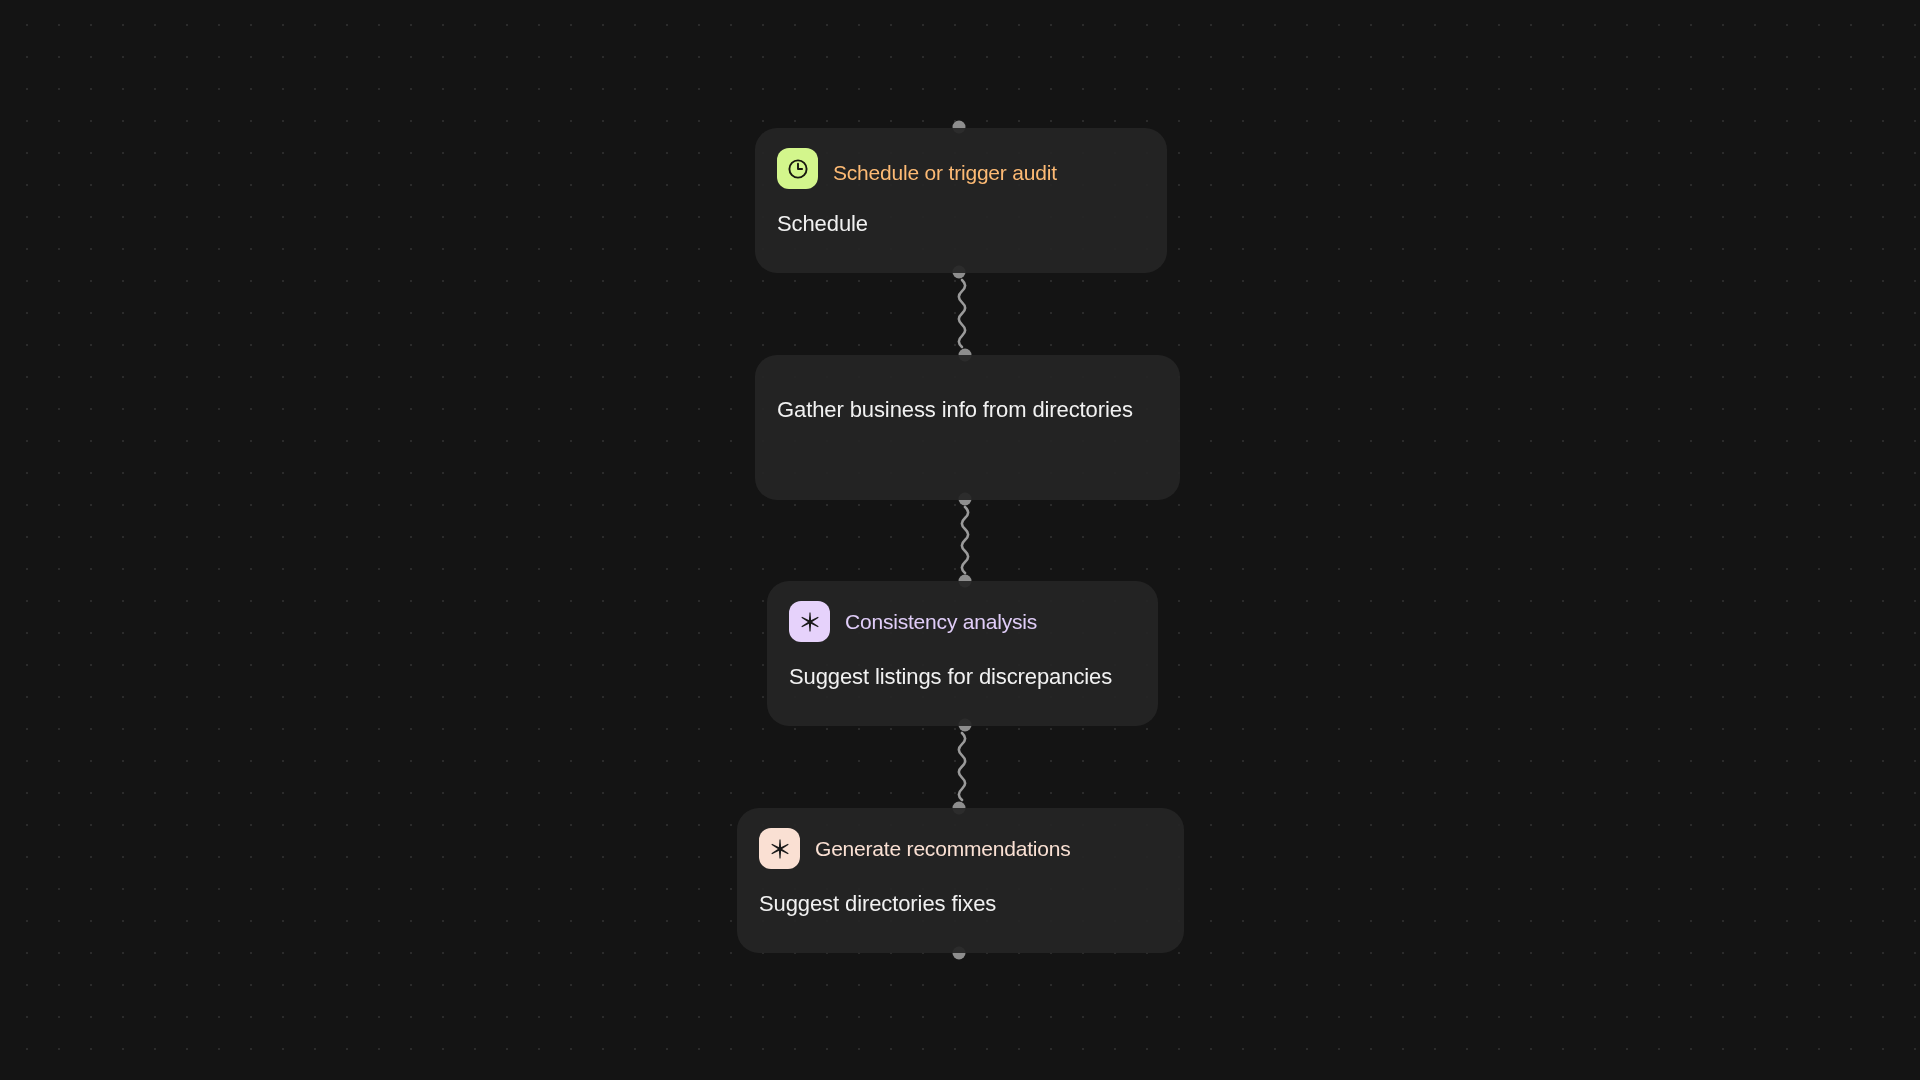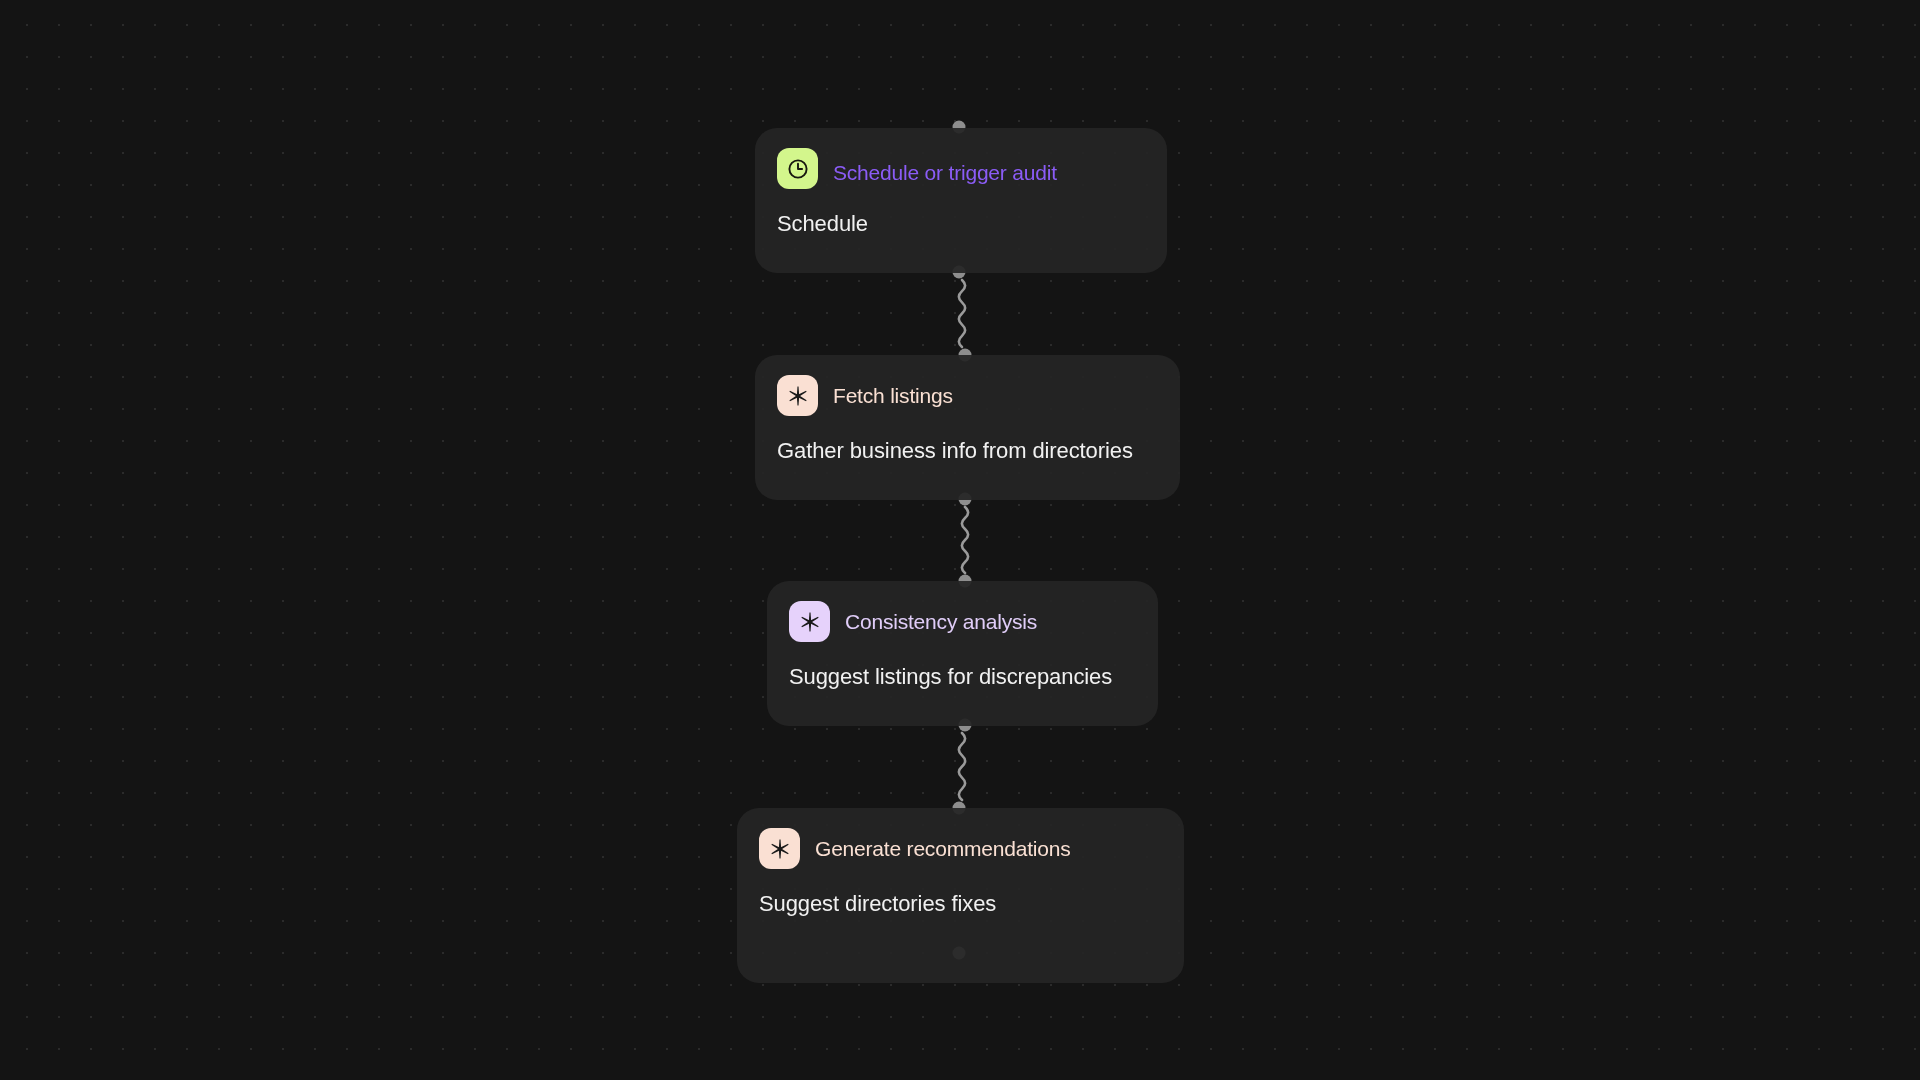--- a/index.html
+++ b/index.html
@@ -115,59 +115,45 @@
 
   <div id="nodes">
       <div class="node" style="left: 755px; top: 128px; width: 412px; height: 145px; background: rgba(37, 37, 37, 0.93);">
         <div class="node-head">
           <div class="node-icon" style="background: rgb(211, 246, 140);">
             <svg class="clock-svg" width="24" height="24" viewBox="0 0 24 24">
               <circle cx="12" cy="12" r="8.6" fill="none" stroke="#17170f" stroke-width="1.9"></circle>
               <path d="M12 6.8 V12 H16.1" fill="none" stroke="#17170f" stroke-width="1.9" stroke-linecap="round" stroke-linejoin="round"></path>
             </svg>
           </div>
-          <div class="node-title" style="color: #8b5cf6; margin-top: 8px;">Schedule or trigger audit</div>
+          <div class="node-title" style="color: #fdba74; margin-top: 8px;">Schedule or trigger audit</div>
         </div>
         <div class="node-desc">Schedule</div>
       </div>
       <div class="node" style="left: 755px; top: 355px; width: 425px; height: 145px; background: rgba(37, 37, 37, 0.93);">
-        <div class="node-head">
-          <div class="node-icon" style="background: rgb(250, 224, 211);">
-            <svg class="asterisk-svg" width="24" height="24" viewBox="0 0 24 24">
-              <path d="M13.25 12.00 L12.50 2.40 L11.50 2.40 L10.75 12.00 Z" fill="#1a1a1a"></path>
-              <path d="M12.63 13.08 L20.56 7.63 L20.06 6.77 L11.38 10.92 Z" fill="#1a1a1a"></path>
-              <path d="M11.38 13.08 L20.06 17.23 L20.56 16.37 L12.63 10.92 Z" fill="#1a1a1a"></path>
-              <path d="M10.75 12.00 L11.50 21.60 L12.50 21.60 L13.25 12.00 Z" fill="#1a1a1a"></path>
-              <path d="M11.38 10.92 L3.44 16.37 L3.94 17.23 L12.63 13.08 Z" fill="#1a1a1a"></path>
-              <path d="M12.63 10.92 L3.94 6.77 L3.44 7.63 L11.38 13.08 Z" fill="#1a1a1a"></path>
-              <circle cx="12" cy="12" r="1.45" fill="#1a1a1a"></circle>
-            </svg>
-          </div>
-          <div class="node-title" style="color: rgb(250, 224, 211);">Fetch listings</div>
-        </div>
         <div class="node-desc">Gather business info from directories</div>
       </div>
       <div class="node" style="left: 767px; top: 581px; width: 391px; height: 145px; background: rgba(37, 37, 37, 0.93);">
         <div class="node-head">
           <div class="node-icon" style="background: rgb(230, 210, 251);">
             <svg class="asterisk-svg" width="24" height="24" viewBox="0 0 24 24">
               <path d="M13.25 12.00 L12.50 2.40 L11.50 2.40 L10.75 12.00 Z" fill="#1a1a1a"></path>
               <path d="M12.63 13.08 L20.56 7.63 L20.06 6.77 L11.38 10.92 Z" fill="#1a1a1a"></path>
               <path d="M11.38 13.08 L20.06 17.23 L20.56 16.37 L12.63 10.92 Z" fill="#1a1a1a"></path>
               <path d="M10.75 12.00 L11.50 21.60 L12.50 21.60 L13.25 12.00 Z" fill="#1a1a1a"></path>
               <path d="M11.38 10.92 L3.44 16.37 L3.94 17.23 L12.63 13.08 Z" fill="#1a1a1a"></path>
               <path d="M12.63 10.92 L3.94 6.77 L3.44 7.63 L11.38 13.08 Z" fill="#1a1a1a"></path>
               <circle cx="12" cy="12" r="1.45" fill="#1a1a1a"></circle>
             </svg>
           </div>
           <div class="node-title" style="color: rgb(224, 205, 248);">Consistency analysis</div>
         </div>
         <div class="node-desc">Suggest listings for discrepancies</div>
       </div>
-      <div class="node" style="left: 737px; top: 808px; width: 447px; height: 175px; background: rgba(37, 37, 37, 0.93);">
+      <div class="node" style="left: 737px; top: 808px; width: 447px; height: 145px; background: rgba(37, 37, 37, 0.93);">
         <div class="node-head">
           <div class="node-icon" style="background: rgb(250, 224, 211);">
             <svg class="asterisk-svg" width="24" height="24" viewBox="0 0 24 24">
               <path d="M13.25 12.00 L12.50 2.40 L11.50 2.40 L10.75 12.00 Z" fill="#1a1a1a"></path>
               <path d="M12.63 13.08 L20.56 7.63 L20.06 6.77 L11.38 10.92 Z" fill="#1a1a1a"></path>
               <path d="M11.38 13.08 L20.06 17.23 L20.56 16.37 L12.63 10.92 Z" fill="#1a1a1a"></path>
               <path d="M10.75 12.00 L11.50 21.60 L12.50 21.60 L13.25 12.00 Z" fill="#1a1a1a"></path>
               <path d="M11.38 10.92 L3.44 16.37 L3.94 17.23 L12.63 13.08 Z" fill="#1a1a1a"></path>
               <path d="M12.63 10.92 L3.94 6.77 L3.44 7.63 L11.38 13.08 Z" fill="#1a1a1a"></path>
               <circle cx="12" cy="12" r="1.45" fill="#1a1a1a"></circle>

